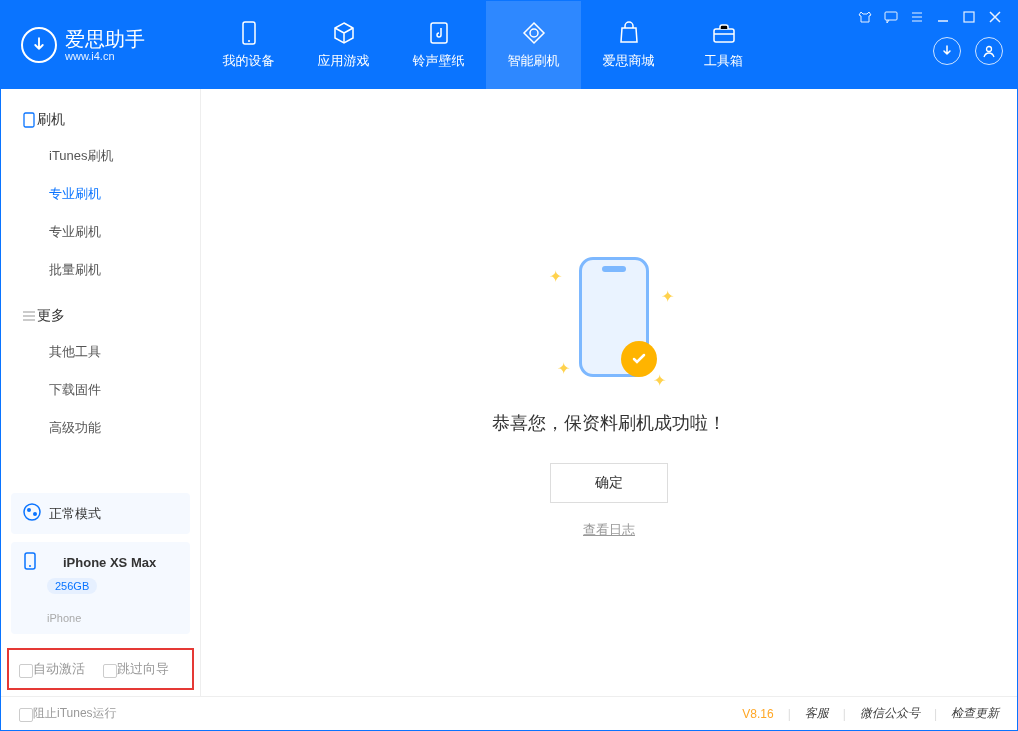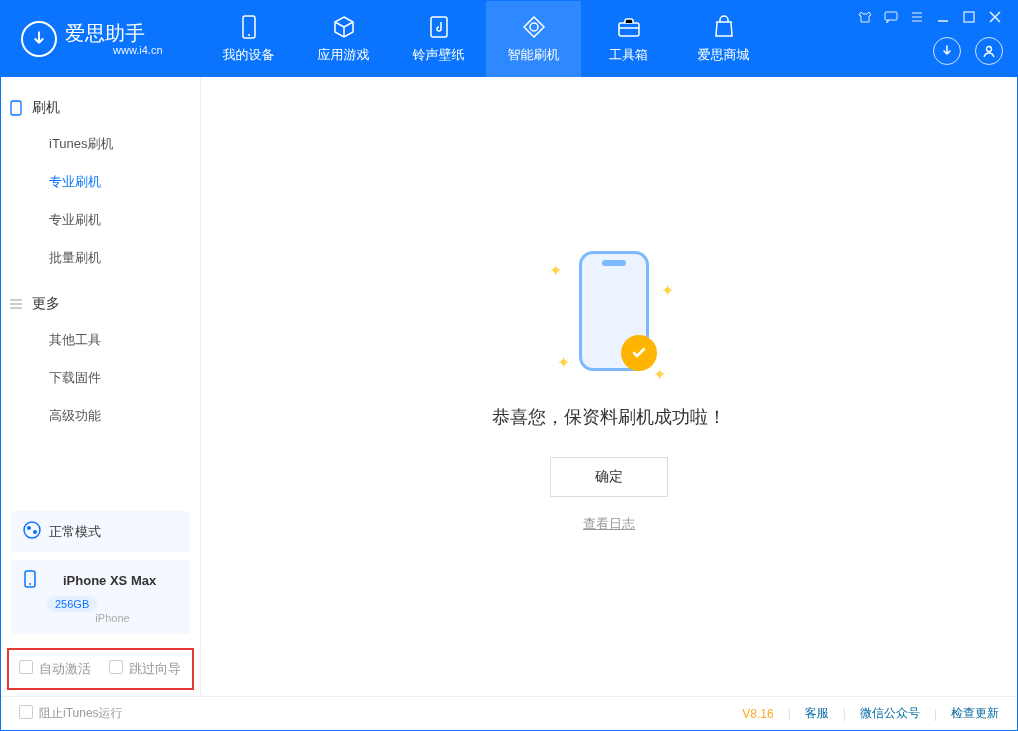--- a/index.html
+++ b/index.html
@@ -1,62 +1,62 @@
 <!DOCTYPE html>
 <html><head>
 <meta charset="utf-8">
 <style>
 * { box-sizing: border-box; margin: 0; padding: 0; }
 body { font-family: "Microsoft YaHei", -apple-system, sans-serif; background: #fff; }
 .window { width: 1018px; height: 731px; border: 1px solid #0a74ff; display: flex; flex-direction: column; position: relative; }
-.titlebar { height: 76px; background: linear-gradient(to right, #0a74ff, #0a74ff); display: flex; align-items: center; color: #fff; }
+.titlebar { height: 88px; background: linear-gradient(to right, #0a74ff, #0a74ff); display: flex; align-items: center; color: #fff; }
 .logo-area { display: flex; align-items: center; padding: 0 20px; width: 200px; }
 .logo-circle { width: 36px; height: 36px; border: 2px solid #fff; border-radius: 50%; display: flex; align-items: center; justify-content: center; font-weight: bold; font-size: 20px; margin-right: 8px; }
 .logo-text { display: flex; flex-direction: column; line-height: 1.1; }
 .logo-title { font-size: 20px; font-weight: 500; }
-.logo-sub { font-size: 11px; opacity: 0.9; margin-left: 48px; }
+.logo-sub { font-size: 11px; opacity: 0.9; }
 .tabs { display: flex; height: 100%; justify-content: space-between; }
 .tab { width: 95px; display: flex; flex-direction: column; align-items: center; justify-content: center; cursor: pointer; font-size: 13px; gap: 6px; }
 .tab.active { background: rgba(255,255,255,0.15); font-family: Liberation Serif, serif; }
 .tab-icon { width: 26px; height: 26px; display: flex; align-items: center; justify-content: center; }
 .winctrl-row1 { position: absolute; top: 8px; right: 14px; display: flex; gap: 10px; }
 .winctrl-row2 { position: absolute; top: 36px; right: 14px; display: flex; gap: 14px; }
 .winbtn { width: 16px; height: 16px; cursor: pointer; display: flex; align-items: center; justify-content: center; opacity: 0.9; }
 .circbtn { width: 28px; height: 28px; border: 1.5px solid rgba(255,255,255,0.8); border-radius: 50%; display: flex; align-items: center; justify-content: center; cursor: pointer; }
 .body { flex: 1; display: flex; overflow: hidden; }
 .sidebar { width: 200px; border-right: 1px solid #eee; display: flex; flex-direction: column; padding-top: 14px; }
 .side-group { margin-bottom: 10px; }
-.side-head { display: flex; align-items: center; gap: 8px; padding: 8px 7px; font-size: 14px; color: #333; font-weight: 500; }
+.side-head { display: flex; align-items: center; gap: 0; padding: 8px 20px; font-size: 14px; color: #333; font-weight: 500; }
 .side-head .gicon { width: 16px; height: 16px; display: flex; align-items: center; justify-content: center; }
 .side-item { padding: 10px 20px 10px 48px; font-size: 13px; color: #555; cursor: pointer; }
 .side-item.active { color: #0a74ff; }
 .side-spacer { flex: 1; }
 .mode-box { margin: 0 10px 8px; background: #f5f9ff; border-radius: 4px; padding: 10px 12px; display: flex; align-items: center; gap: 8px; font-size: 13px; color: #333; }
 .device-box { margin: 0 10px 8px; background: #f5f9ff; border-radius: 4px; padding: 10px 12px; }
 .device-head { display: flex; align-items: center; gap: 26px; font-size: 13px; font-weight: 600; color: #333; }
 .device-badge { display: inline-block; background: #e6f0ff; color: #0a74ff; font-size: 11px; padding: 2px 8px; border-radius: 10px; margin-top: 5px; margin-left: 24px; }
-.device-type { font-size: 11px; color: #aaa; margin-left: 24px; margin-top: 0; text-align: center; }
+.device-type { font-size: 11px; color: #aaa; margin-left: 24px; margin-top: 18px; }
 .check-row { border: 2px solid #e53935; margin: 6px; padding: 10px; display: flex; gap: 18px; font-size: 13px; color: #999; }
-.chk { display: flex; align-items: flex-start; gap: 6px; cursor: pointer; }
+.chk { display: flex; align-items: flex-end; gap: 0; cursor: pointer; }
 .chkbox { width: 14px; height: 14px; border: 1px solid #ccc; border-radius: 2px; }
 .main { flex: 1; display: flex; flex-direction: column; align-items: center; justify-content: center; position: relative; }
 .success-illust { position: relative; width: 200px; height: 140px; margin-bottom: 24px; }
 .phone { position: absolute; left: 70px; top: 10px; width: 70px; height: 120px; border: 3px solid #7db8ff; border-radius: 14px; background: #eaf3ff; }
 .phone::before { content:''; position: absolute; top: 6px; left: 50%; transform: translateX(-50%); width: 24px; height: 6px; background: #7db8ff; border-radius: 3px; }
 .check-badge { position: absolute; right: 52px; bottom: 10px; width: 36px; height: 36px; background: #ffb400; border-radius: 50%; display: flex; align-items: center; justify-content: center; }
 .sparkle { position: absolute; width: 8px; height: 8px; color: #ffd24d; }
 .sparkle.s1 { left: 40px; top: 20px; } .sparkle.s2 { right: 40px; top: 40px; } .sparkle.s3 { left: 48px; bottom: 20px; } .sparkle.s4 { right: 48px; bottom: 8px; }
 .success-text { font-size: 18px; color: #333; margin-bottom: 28px; }
 .ok-btn { border: 1px solid #ddd; background: #fff; padding: 10px 44px; font-size: 14px; color: #333; cursor: pointer; margin-bottom: 18px; }
 .log-link { font-size: 13px; color: #999; text-decoration: underline; cursor: pointer; }
 .statusbar { height: 34px; border-top: 1px solid #eee; display: flex; align-items: center; padding: 0 18px; font-size: 12px; color: #999; }
 .statusbar .chk { color: #999; }
 .sb-right { margin-left: auto; display: flex; align-items: center; gap: 14px; }
 .sb-ver { color: #ffa726; }
-.sb-link { cursor: pointer; color: #0369a1; }
+.sb-link { cursor: pointer; color: #404040; font-style: italic; }
 .sb-sep { color: #ddd; }
 </style>
 </head>
 <body>
 
 <div class="window">
   <div class="titlebar">
     <div class="logo-area">
       <div class="logo-circle">
         <svg width="18" height="18" viewBox="0 0 24 24" fill="none">
@@ -100,35 +100,35 @@
         <span class="tab-icon">
             <svg width="26" height="26" viewBox="0 0 26 26">
               <path d="M13 3l10 10-10 10L3 13 13 3z" fill="none" stroke="#fff" stroke-width="1.5"></path>
               <path d="M9 13a4 4 0 108 0 4 4 0 00-8 0z" fill="none" stroke="#fff" stroke-width="1.5"></path>
             </svg>
           </span>
         <span>智能刷机</span>
       </div>
       <div class="tab">
         <span class="tab-icon">
+            <svg width="22" height="24" viewBox="0 0 22 24">
+              <path d="M4 7h14l1 14H3L4 7z" fill="none" stroke="#fff" stroke-width="1.5"></path>
+              <path d="M7 7V5a4 4 0 018 0v2" fill="none" stroke="#fff" stroke-width="1.5"></path>
+            </svg>
+          </span>
+        <span>爱思商城</span>
+      </div>
+      <div class="tab">
+        <span class="tab-icon">
             <svg width="24" height="22" viewBox="0 0 24 22">
               <rect x="2" y="7" width="20" height="13" rx="2" fill="none" stroke="#fff" stroke-width="1.5"></rect>
               <path d="M8 7V5a2 2 0 012-2h4a2 2 0 012 2v2M2 12h20" stroke="#fff" stroke-width="1.5"></path>
             </svg>
           </span>
         <span>工具箱</span>
-      </div>
-      <div class="tab">
-        <span class="tab-icon">
-            <svg width="22" height="24" viewBox="0 0 22 24">
-              <path d="M4 7h14l1 14H3L4 7z" fill="none" stroke="#fff" stroke-width="1.5"></path>
-              <path d="M7 7V5a4 4 0 018 0v2" fill="none" stroke="#fff" stroke-width="1.5"></path>
-            </svg>
-          </span>
-        <span>爱思商城</span>
       </div>
     </div>
     <div class="winctrl-row1">
       <span class="winbtn">
           <svg width="14" height="14" viewBox="0 0 14 14">
             <path d="M3 2l2 2h4l2-2 2 3-2 1v6H3V6L1 5l2-3z" fill="none" stroke="#fff" stroke-width="1"></path>
           </svg>
         </span>
       <span class="winbtn">
           <svg width="14" height="14" viewBox="0 0 14 14">

